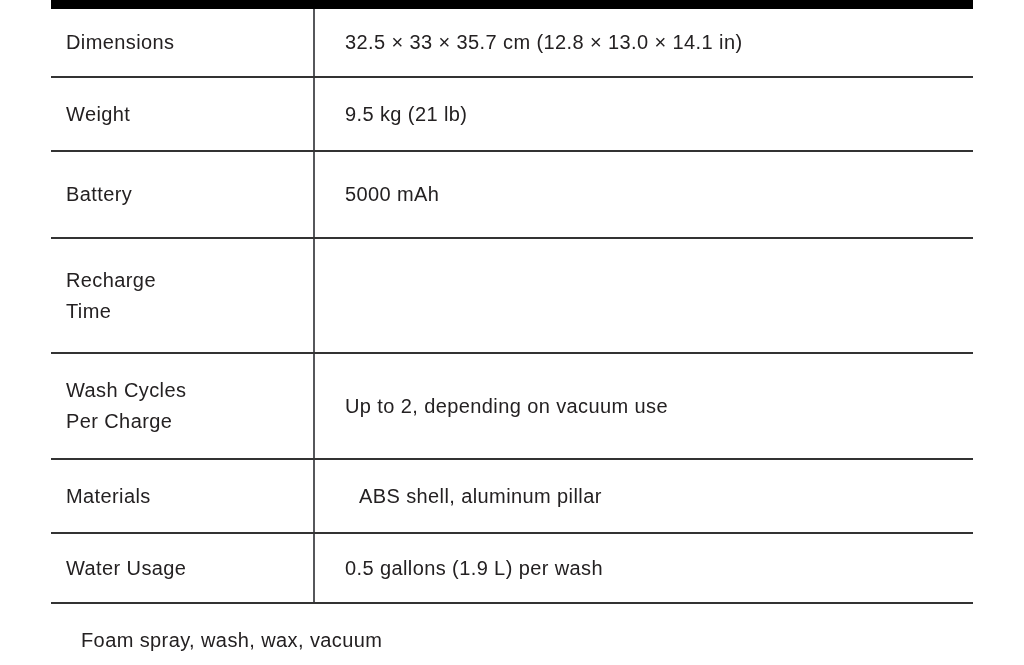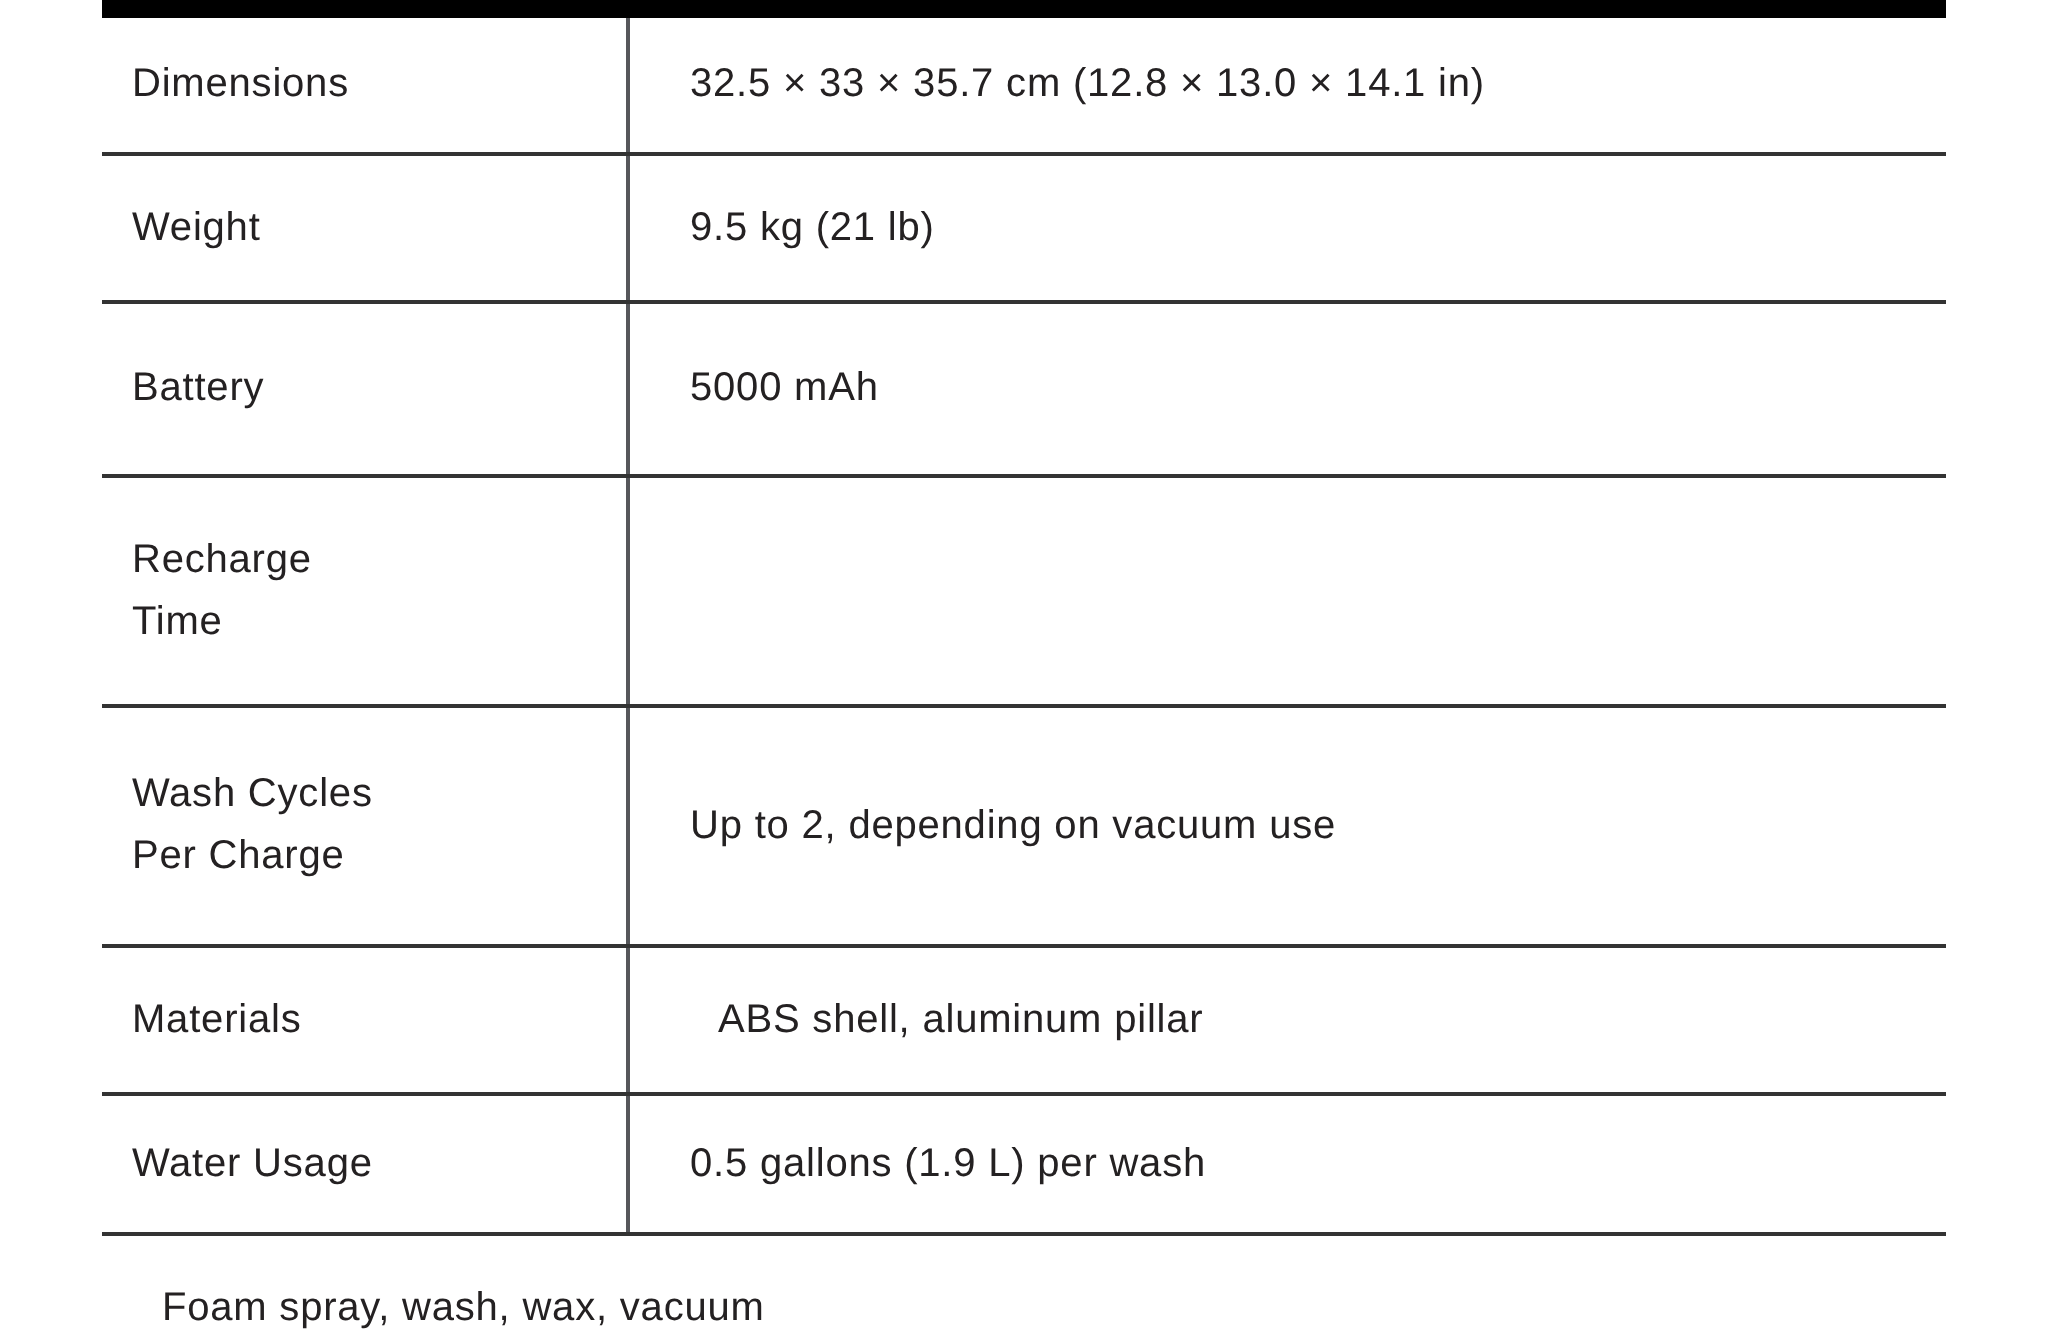--- a/index.html
+++ b/index.html
@@ -39,21 +39,21 @@
     box-sizing: border-box;
     display: flex;
     border-bottom: 2px solid #333333;
   }
   .row:last-child { border-bottom: none; }
   
   .row:nth-child(1) { height: 69px; }
   .row:nth-child(2) { height: 74px; }
   .row:nth-child(3) { height: 87px; }
   .row:nth-child(4) { height: 115px; }
-  .row:nth-child(5) { height: 120px; }
+  .row:nth-child(5) { height: 106px; }
   .row:nth-child(6) { height: 74px; gap: 14px; }
   .row:nth-child(7) { height: 70px; justify-content: space-between; }
   .row:nth-child(8) { height: 72px; }
   .cell {
     box-sizing: border-box;
     display: flex;
     align-items: center;
     color: #242122;
     font-size: 20px;
     font-weight: 400;

